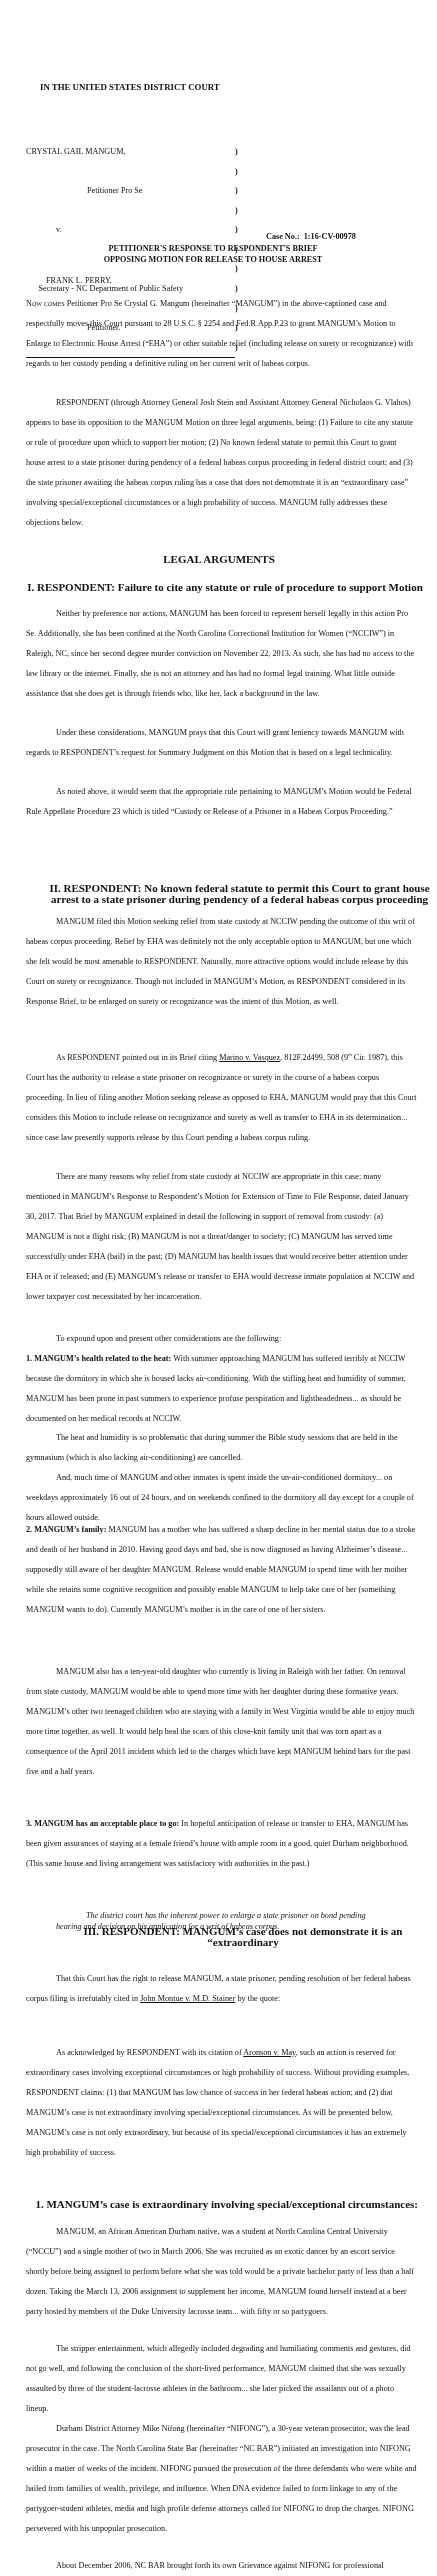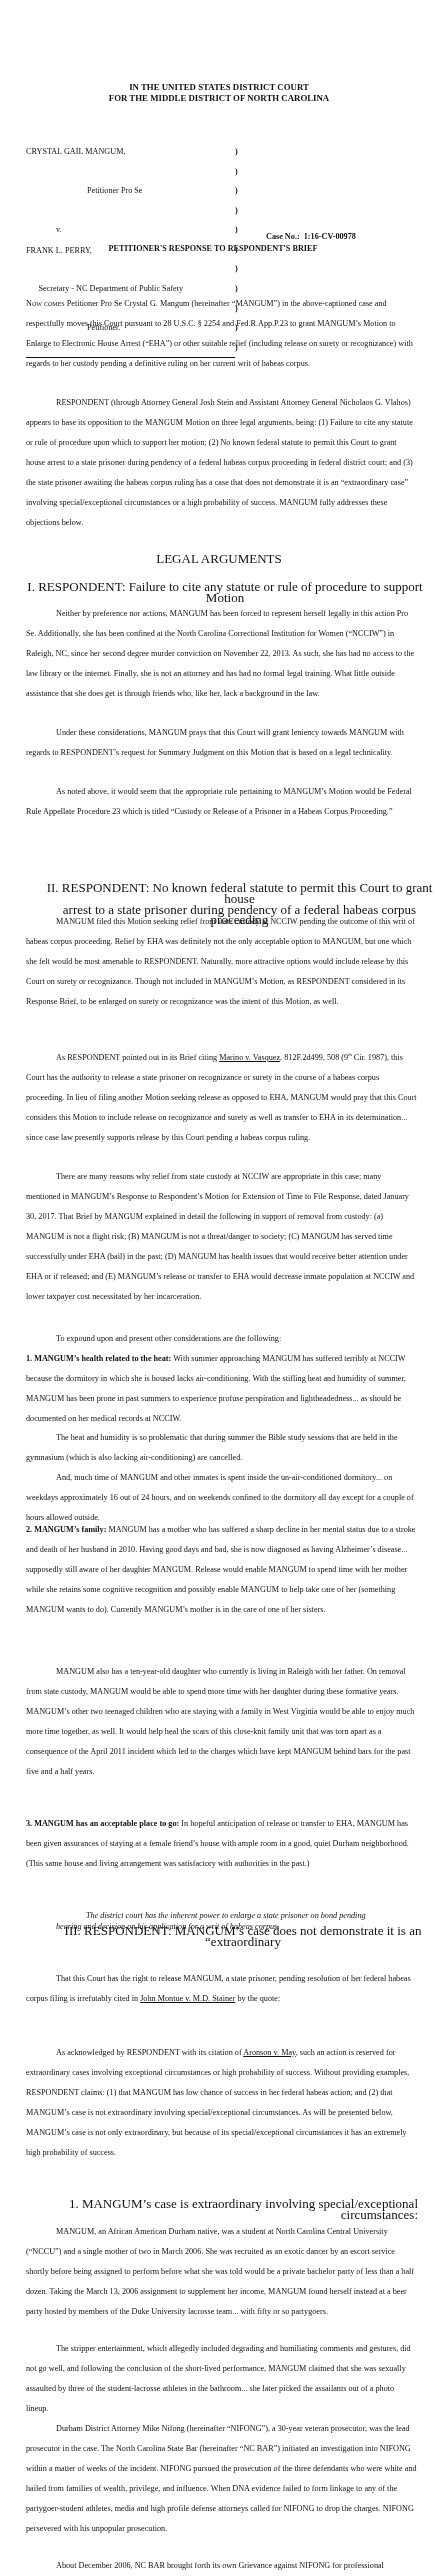--- a/index.html
+++ b/index.html
@@ -10,21 +10,21 @@
     position: relative;
     font-family: "Liberation Serif", "DejaVu Serif", serif;
     color: #111111;
     overflow: hidden;
   }
   .page { position: absolute; left: 0; top: 0; width: 438px; }
 
   
   .court-head {
     position: absolute; top: 82px; left: 0; width: 438px;
-    text-align: center; font-weight: bold; font-size: 8.8px; line-height: 10.8px;
+    font-weight: bold; font-size: 8.8px; line-height: 10.8px; padding-left: 40px;
   }
 
   
   .caption { position: absolute; top: 147px; left: 26px; width: 361px; height: 216px; }
   .cap-line {
     position: absolute; left: 0; font-weight: normal; font-size: 8.2px; line-height: 10.3px; white-space: nowrap;
   }
   .paren {
     position: absolute; left: 209px; font-weight: bold; font-size: 8.2px; line-height: 10.3px;
   }
@@ -39,44 +39,43 @@
   }
 
   
   .para {
     position: absolute; left: 26px; width: 391px;
     font-size: 8.2px; line-height: 20px; text-align: left;
   }
   .indent { text-indent: 30px; }
   .sc { font-variant: small-caps; }
   .heading-center {
-    position: absolute; left: 0; width: 438px; text-align: center; font-weight: normal; font-size: 13px; line-height: 10.8px;
+    position: absolute; left: 0; width: 438px; text-align: center; font-weight: bold; font-size: 11px; line-height: 10.8px;
   }
   .heading-left { font-weight: bold; }
   .u { text-decoration: underline; }
   .quote {
     position: absolute; left: 56px; width: 330px; font-style: italic; font-size: 8.2px; line-height: 10.8px;
   }
   sup { font-size: 4.6px; vertical-align: super; line-height: 0; }
 </style>
 </head>
 <body>
 
 <div class="page">
 
   <div class="court-head">
     <div>IN THE UNITED STATES DISTRICT COURT</div>
-    <div>FOR THE MIDDLE DISTRICT OF NORTH CAROLINA</div>
   </div>
 
   <div class="caption">
     <div class="cap-line" style="top:0px;">CRYSTAL GAIL MANGUM,</div>
     <div class="cap-line" style="top:39px; left:61px;">Petitioner Pro Se</div>
     <div class="cap-line" style="top:78px; left:30px;">v.</div>
-    <div class="cap-line" style="top:99px;">FRANK L. PERRY,</div>
+    <div class="cap-line" style="top:129px;margin-left:20px;">FRANK L. PERRY,</div>
     <div class="cap-line" style="top:137px; left:12.4px;">Secretary - NC Department of Public Safety</div>
     <div class="cap-line" style="top:176px; left:61px;">Petitioner.</div>
 
     <div class="paren" style="top:0px;">)</div>
     <div class="paren" style="top:19.6px;">)</div>
     <div class="paren" style="top:39px;">)</div>
     <div class="paren" style="top:59px;">)</div>
     <div class="paren" style="top:78px;">)</div>
     <div class="paren" style="top:98px;">)</div>
     <div class="paren" style="top:117px;">)</div>
@@ -87,20 +86,21 @@
     <div class="cap-rule"></div>
 
     <div class="case-no">
       <span>Case No.:</span>&nbsp;
       <span>1:16-CV-00978</span>
     </div>
   </div>
 
   <div class="doc-title">
     <div>PETITIONER'S RESPONSE TO RESPONDENT'S BRIEF</div>
+    <div>OPPOSING MOTION FOR RELEASE TO HOUSE ARREST</div>
   </div>
 
   <div class="para" style="top:294px;"><span class="sc">Now comes</span> <span>Petitioner Pro Se Crystal G. Mangum (hereinafter “MANGUM”) in the above-captioned case and respectfully moves this Court pursuant to 28 U.S.C. § 2254 and Fed.R.App.P.23 to grant MANGUM’s Motion to Enlarge to Electronic House Arrest (“EHA”) or other suitable relief (including release on surety or recognizance) with regards to her custody pending a definitive ruling on her current writ of habeas corpus.</span></div>
   <div class="para indent" style="top:393px;">RESPONDENT (through Attorney General Josh Stein and Assistant Attorney General Nicholaos G. Vlahos) appears to base its opposition to the MANGUM Motion on three legal arguments, being: (1) Failure to cite any statute or rule of procedure upon which to support her motion; (2) No known federal statute to permit this Court to grant house arrest to a state prisoner during pendency of a federal habeas corpus proceeding in federal district court; and (3) the state prisoner awaiting the habeas corpus ruling has a case that does not demonstrate it is an “extraordinary case” involving special/exceptional circumstances or a high probability of success.  MANGUM fully addresses these objections below.</div>
 
   <div class="heading-center" style="top:554px;">LEGAL ARGUMENTS</div>
 
   <div class="heading-center" style="top:582px; padding-left:12px;">I. RESPONDENT: Failure to cite any statute or rule of procedure to support Motion</div>
   <div class="para indent" style="top:604px;">Neither by preference nor actions, MANGUM has been forced to represent herself legally in this action Pro Se.  Additionally, she has been confined at the North Carolina Correctional Institution for Women (“NCCIW”) in Raleigh, NC, since her second degree murder conviction on November 22, 2013.  As such, she has had no access to the law library or the internet. Finally, she is not an attorney and has had no formal legal training.  What little outside assistance that she does get is through friends who, like her, lack a background in the law.</div>
   <div class="para indent" style="top:723px;">Under these considerations, MANGUM prays that this Court will grant leniency towards MANGUM with regards to RESPONDENT’s request for Summary Judgment on this Motion that is based on a legal technicality.</div>

